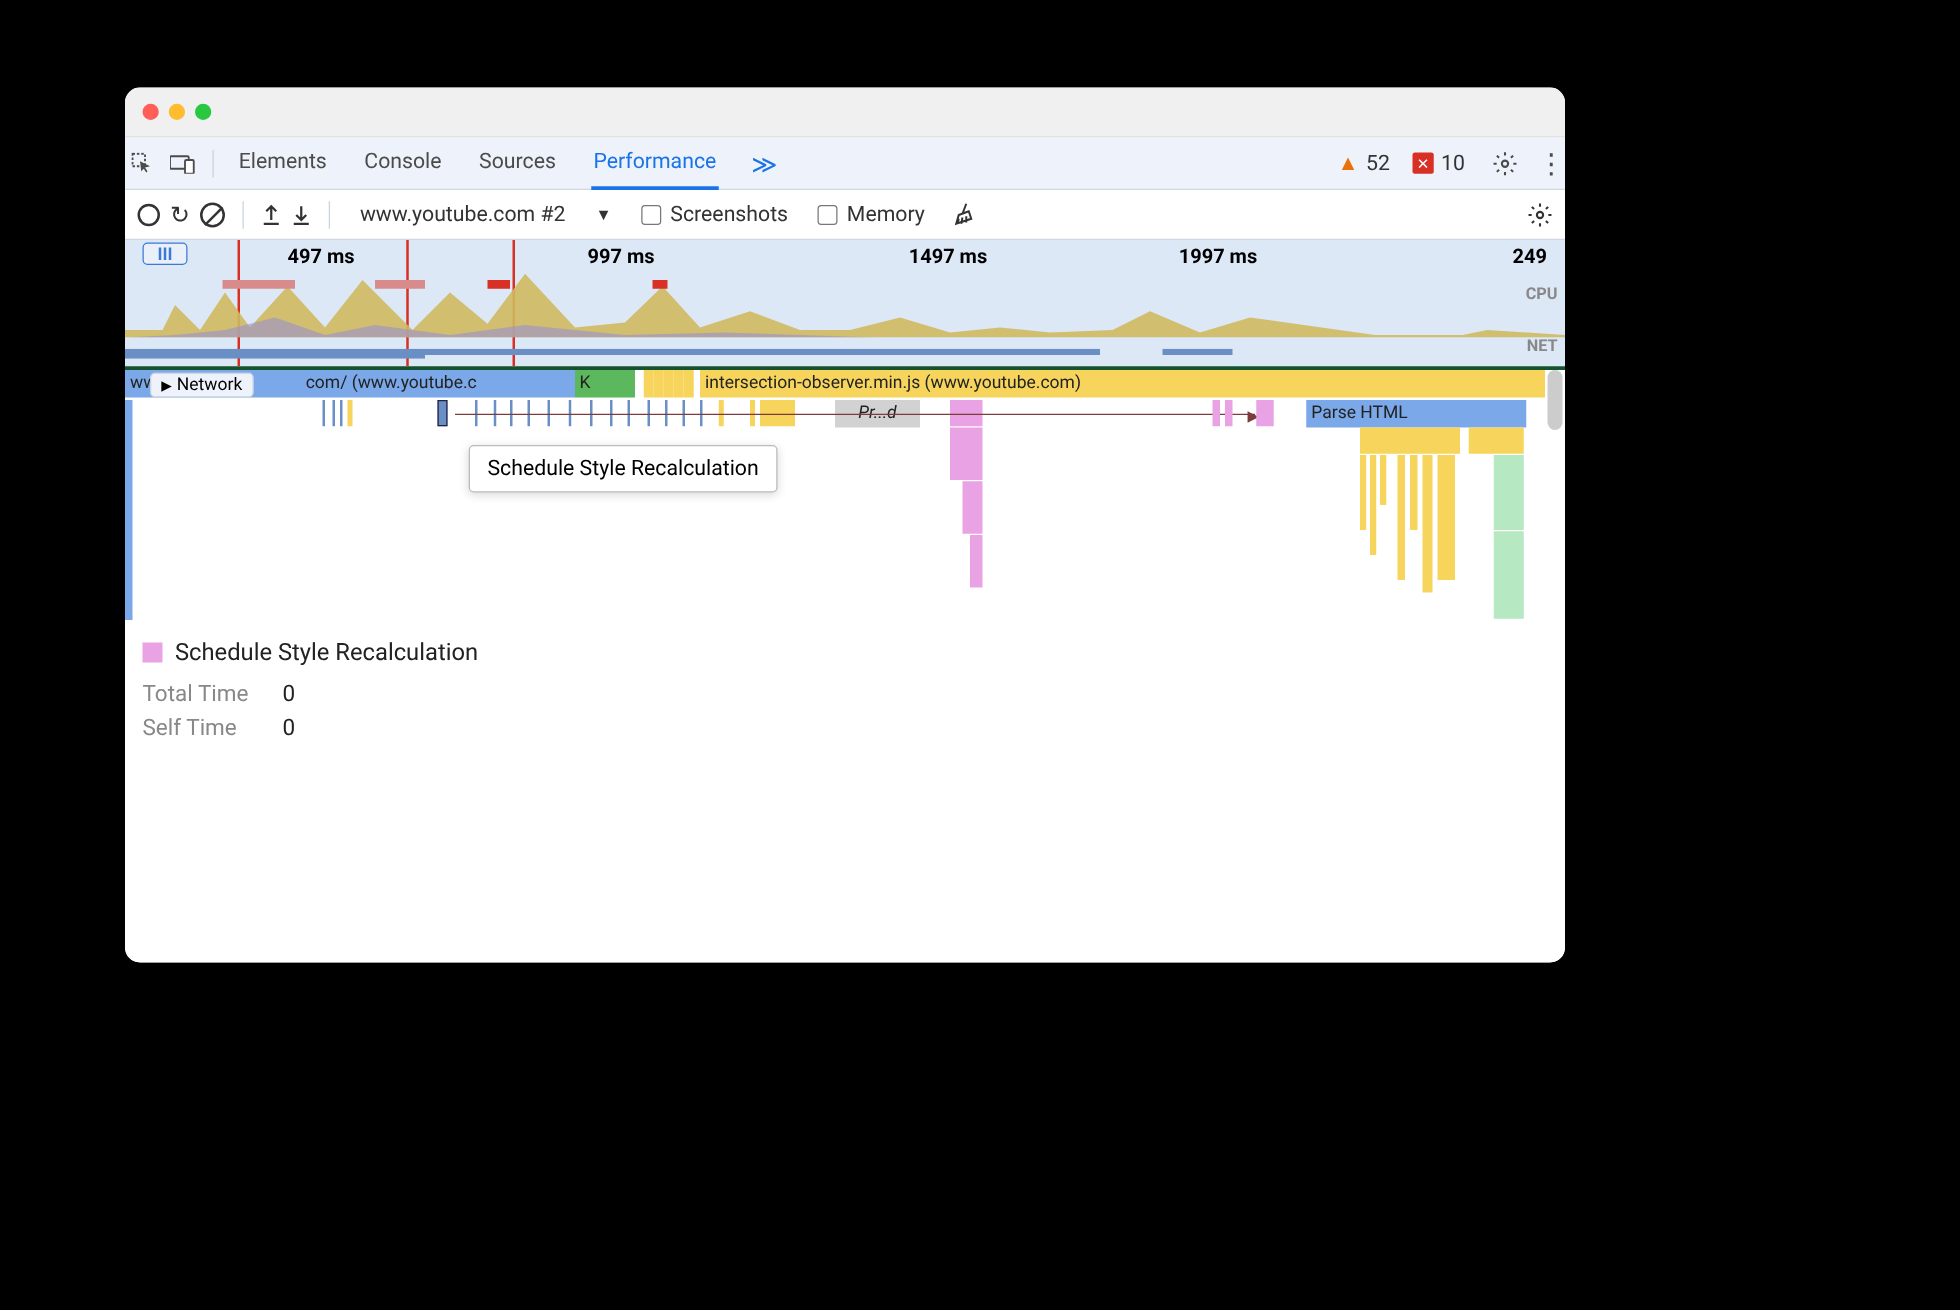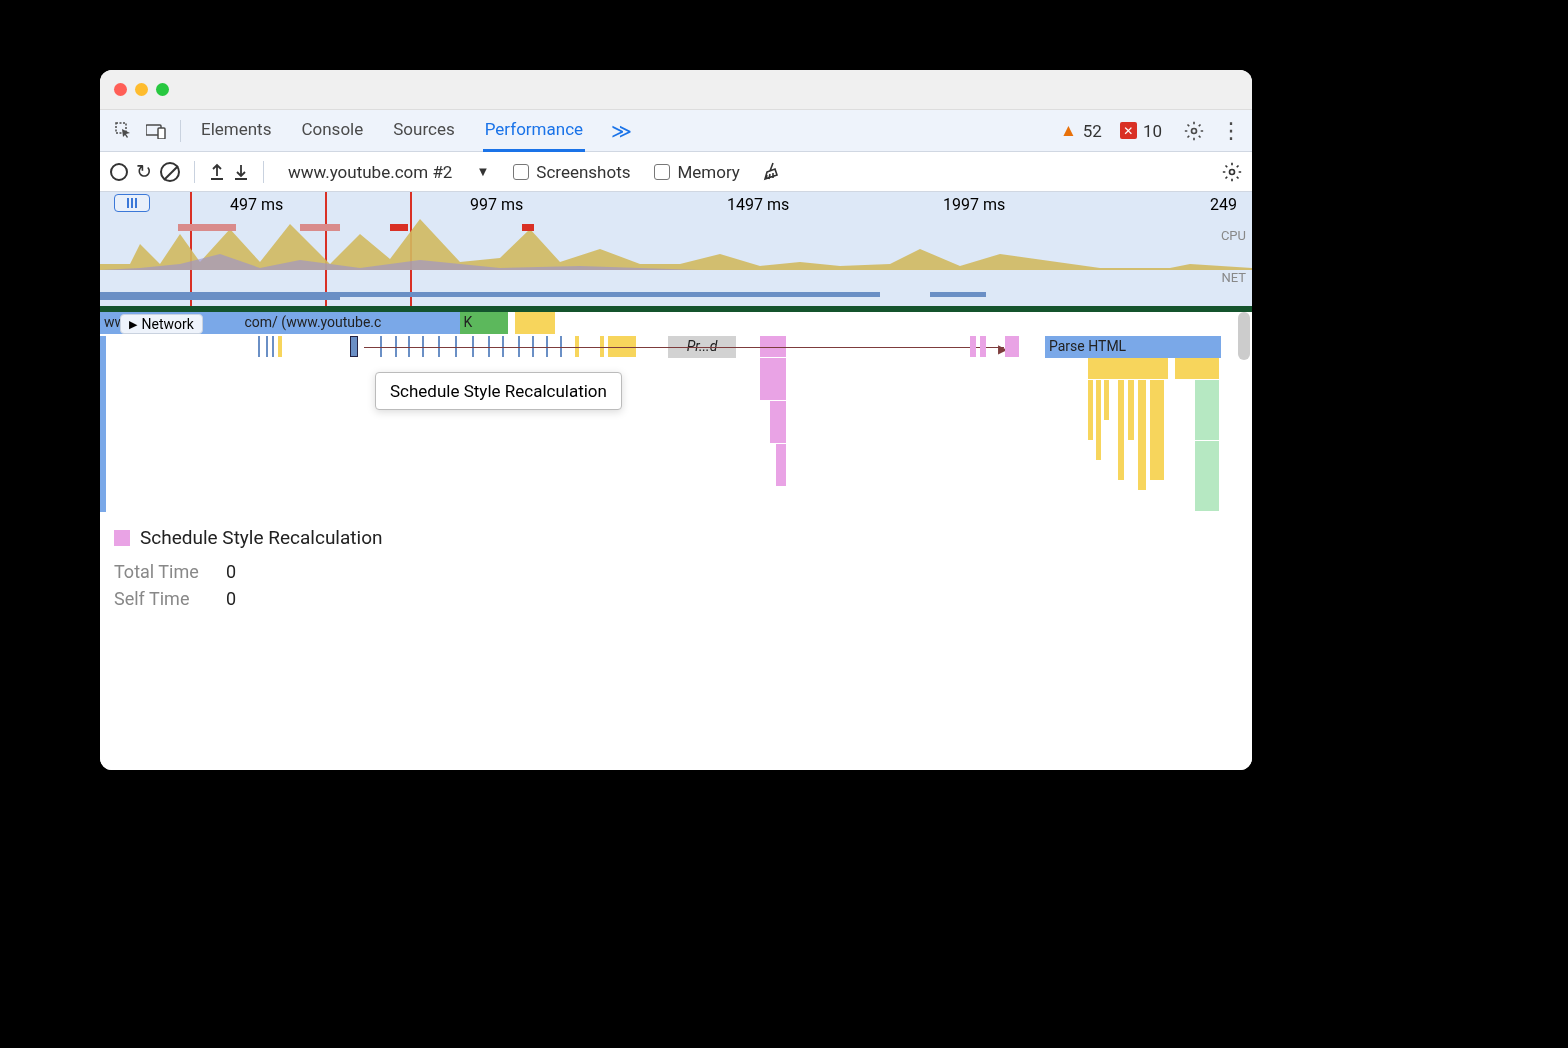--- a/index.html
+++ b/index.html
@@ -10,21 +10,21 @@
 
 .titlebar { height: 40px; background: #f0f0f0; display: flex; align-items: center; padding: 0 14px; border-bottom: 1px solid #ddd; }
 .traffic { display: flex; gap: 8px; }
 .dot { width: 13px; height: 13px; border-radius: 50%; }
 .dot.red { background: #ff5f57; }
 .dot.yellow { background: #febc2e; }
 .dot.green { background: #28c840; }
 .title { flex: 1; text-align: center; font-weight: 600; color: #4b4b4b; font-size: 16px; }
 
 
-.toprow { height: 42px; background: #eef3fb; display: flex; align-items: center; padding: 0 10px; border-bottom: 1px solid #d0d7e2; gap: 4px; }
+.toprow { height: 42px; background: #eef3fb; display: flex; align-items: center; padding: 0 0; border-bottom: 1px solid #d0d7e2; gap: 4px; }
 .icon-btn { width: 28px; height: 28px; display: flex; align-items: center; justify-content: center; color: #4b4b4b; cursor: pointer; border-radius: 4px; }
 .divider { width: 1px; height: 22px; background: #c9d2df; margin: 0 6px; }
 .tabs { display: flex; gap: 26px; margin-left: 8px; }
 .tab { font-size: 17px; color: #4b4b4b; padding: 8px 2px 10px; cursor: pointer; }
 .tab.active { color: #1a73e8; border-bottom: 3px solid #1a73e8; margin-bottom: -2px; }
 .more-icon { color: #1a73e8; font-size: 20px; margin-left: 22px; cursor: pointer; }
 .spacer { flex: 1; }
 .warn-badge { display: flex; align-items: center; gap: 6px; font-size: 17px; color: #333; }
 .warn-tri { color: #e8710a; font-size: 17px; }
 .err-badge { display: flex; align-items: center; gap: 6px; font-size: 17px; color: #333; margin-left: 14px; }
@@ -40,21 +40,21 @@
 .slash::after { content: ''; position: absolute; width: 2px; height: 20px; background: #333; transform: rotate(45deg); top: -1px; left: 8px; }
 .updown { font-size: 18px; color: #333; cursor: pointer; }
 .dropdown { font-size: 17px; color: #333; margin-left: 10px; display: flex; align-items: center; gap: 24px; cursor: pointer; }
 .dropdown-chev { font-size: 13px; }
 .checkbox-row { display: flex; align-items: center; gap: 7px; font-size: 17px; color: #333; margin-left: 16px; }
 .checkbox { width: 16px; height: 16px; border: 1.5px solid #777; border-radius: 3px; }
 .broom { font-size: 19px; margin-left: 14px; cursor: pointer; color: #333; }
 .gear2 { font-size: 20px; color: #333; margin-left: auto; cursor: pointer; }
 
 
-.overview { height: 120px; background: #dde8f7; position: relative; border-bottom: 6px solid #14532d; }
+.overview { height: 104px; background: #dde8f7; position: relative; border-bottom: 3px solid #14532d; font-weight: bold; }
 .ov-tick { position: absolute; top: 3px; }
 .ov-handle { position: absolute; left: 14px; top: 2px; width: 36px; height: 18px; border: 1.5px solid #3b78d8; border-radius: 4px; background: rgba(255,255,255,0.35); display:flex; align-items:center; justify-content:center; gap:2px; }
 .ov-handle span { width:2px; height:10px; background:#3b78d8; }
 .ov-wave { position: absolute; top: 22px; left: 0; right: 0; height: 56px; }
 .ov-net { position: absolute; bottom: 6px; left: 0; right: 0; height: 8px; }
 .ov-labels { position: absolute; right: 6px; top: 36px; font-size: 13px; color: #888; text-align: right; line-height: 16px; }
 .ov-redline { position: absolute; top: 0; bottom: 0; width: 2px; background: #d93025; }
 
 
 .detail-ruler { height: 26px; background: #fff; border-bottom: 1px solid #e4e4e4; position: relative; font-size: 15px; color: #333; }
@@ -234,20 +234,21 @@
       <div class="bar green" style="left:360px;width:16px;text-align:center;padding:2px 0">K</div>
       <div class="bar green" style="left:376px;width:8px"></div>
       <div class="bar green" style="left:384px;width:8px"></div>
       <div class="bar green" style="left:392px;width:8px"></div>
       <div class="bar green" style="left:400px;width:8px"></div>
       <div class="bar yellow" style="left:415px;width:6px"></div>
       <div class="bar yellow" style="left:423px;width:6px"></div>
       <div class="bar yellow" style="left:431px;width:6px"></div>
       <div class="bar yellow" style="left:439px;width:6px"></div>
       <div class="bar yellow" style="left:447px;width:6px"></div>
+      <div class="bar yellow" style="left:460px;width:676px">intersection-observer.min.js (www.youtube.com)</div>
       <div class="network-toggle">
             <span style="font-size:11px">▶</span>
             <span>Network</span>
           </div>
     </div>
 
     <div class="row-extra">
 
       <div style="position:absolute;left:0;top:0;width:6px;height:176px;background:#7aa8e8"></div>
 

